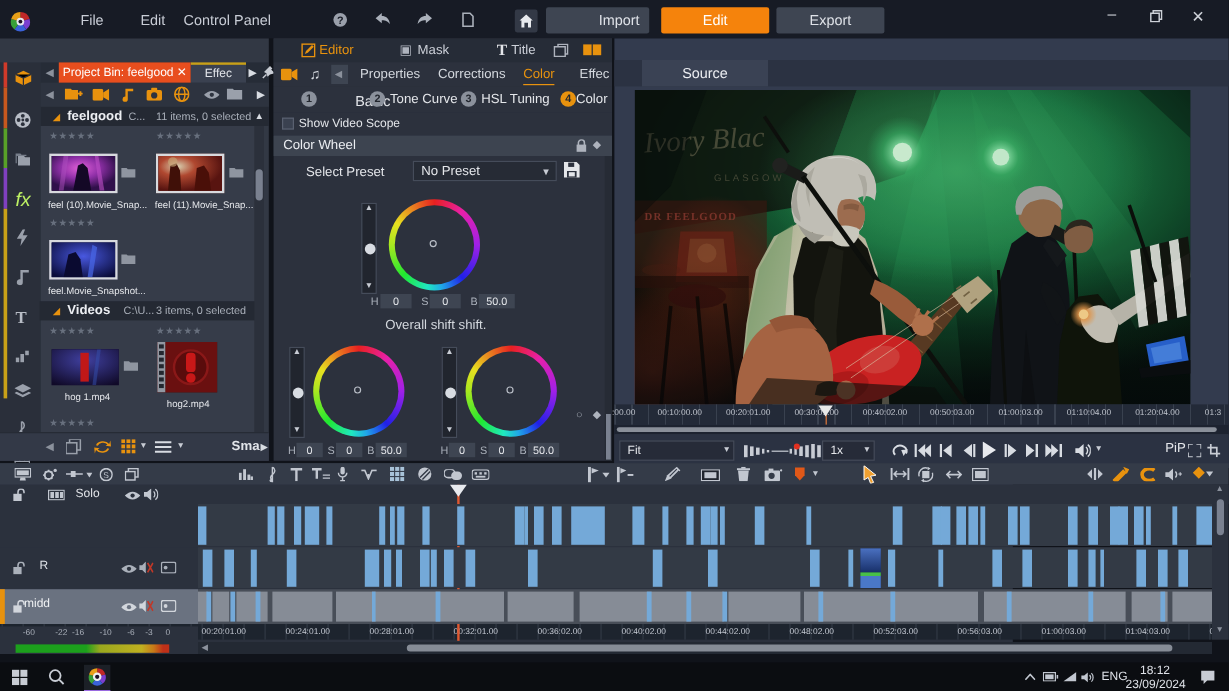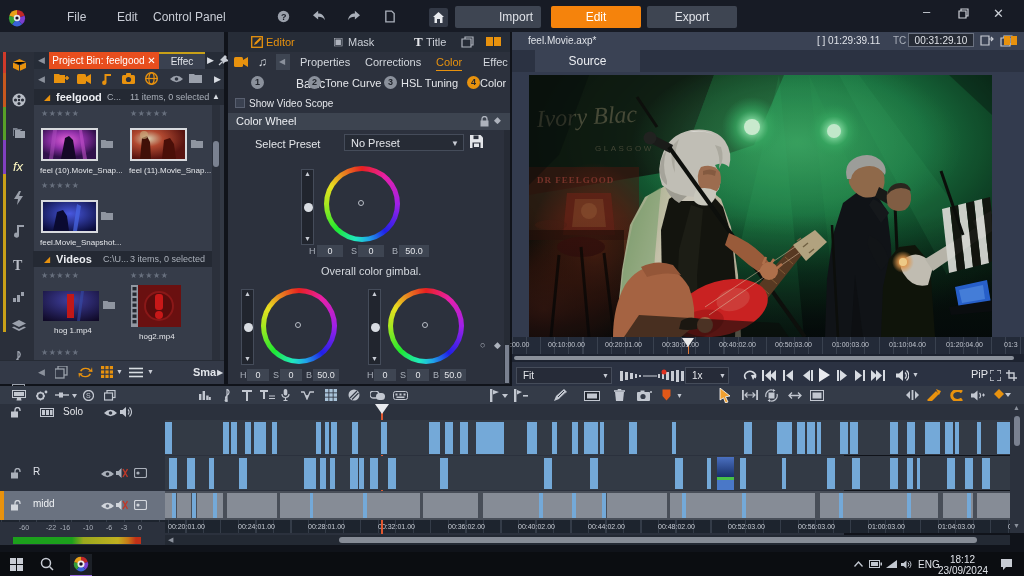--- a/index.html
+++ b/index.html
@@ -74,21 +74,21 @@
           <circle cx="7" cy="3.5" r="1.6" fill="#2a2f3a"></circle>
           <circle cx="7" cy="10.5" r="1.6" fill="#2a2f3a"></circle>
           <circle cx="3.5" cy="7" r="1.6" fill="#2a2f3a"></circle>
           <circle cx="10.5" cy="7" r="1.6" fill="#2a2f3a"></circle>
           <circle cx="7" cy="7" r="1.2" fill="#2a2f3a"></circle>
         </svg>
       <svg class="abs" style="left:12px;top:75px" width="14" height="12" viewBox="0 0 14 12">
           <path d="M3 3 H8 L9 4 H13 V11 H3 Z" fill="#9aa0ab"></path>
           <path d="M1 1 H5 L6 2 H10 V3 H2 V9 H1 Z" fill="#777e8a"></path>
         </svg>
-      <span class="abs" style="left:13px;top:107px;color:#fef9c3;font-size:13px;font-style:italic;">fx</span>
+      <span class="abs" style="left:13px;top:107px;color:#bef264;font-size:16px;font-style:italic;">fx</span>
       <svg class="abs" style="left:14px;top:139px" width="10" height="14" viewBox="0 0 10 14">
           <path d="M5 0 L0 8 H4 L3 14 L9 5 H5 L7 0 Z" fill="#9aa0ab"></path>
         </svg>
       <svg class="abs" style="left:13px;top:172px" width="12" height="14" viewBox="0 0 12 14">
           <path d="M4 1 H11 V3 H6 V11 A2.5 2.5 0 1 1 4 8.7 Z" fill="#9aa0ab"></path>
         </svg>
       <span class="abs" style="left:13px;top:206px;color:#b8bdc6;font-size:14px;font-weight:bold;font-family:'Liberation Serif',serif;">T</span>
       <svg class="abs" style="left:13px;top:240px" width="12" height="10" viewBox="0 0 12 10">
           <rect x="0" y="6" width="3" height="4" fill="#9aa0ab"></rect>
           <rect x="4" y="3" width="3" height="7" fill="#9aa0ab"></rect>
@@ -406,21 +406,21 @@
     </div>
 
     <div class="abs" style="left:81px;top:213px;width:140px;height:12px;">
       <span class="abs" style="left:0;top:1px;color:#aab0ba;font-size:9px;">H</span>
       <div class="abs" style="left:8px;top:0;width:26px;height:12px;background:#3e4552;color:#e4e6ea;font-size:9px;text-align:center;line-height:12px;">0</div>
       <span class="abs" style="left:42px;top:1px;color:#aab0ba;font-size:9px;">S</span>
       <div class="abs" style="left:49px;top:0;width:26px;height:12px;background:#3e4552;color:#e4e6ea;font-size:9px;text-align:center;line-height:12px;">0</div>
       <span class="abs" style="left:83px;top:1px;color:#aab0ba;font-size:9px;">B</span>
       <div class="abs" style="left:90px;top:0;width:30px;height:12px;background:#3e4552;color:#e4e6ea;font-size:9px;text-align:center;line-height:12px;">50.0</div>
     </div>
-    <span class="abs" style="left:93px;top:233px;color:#d4d8de;font-size:11px;">Overall color gimbal.</span>
+    <span class="abs" style="left:93px;top:233px;color:#d4d8de;font-size:11px;">Overall shift shift.</span>
 
     <div class="abs" style="left:13px;top:257px;width:13px;height:76px;background:#21252e;border:1px solid #454c5a;">
       <span class="abs" style="left:2px;top:0px;color:#c8ccd4;font-size:7px;">▲</span>
       <span class="abs" style="left:2px;top:65px;color:#c8ccd4;font-size:7px;">▼</span>
       <div class="abs" style="left:2px;top:33px;width:9px;height:9px;border-radius:5px;background:#d8dce2;"></div>
     </div>
     <div class="abs" style="left:33px;top:256px;width:76px;height:76px;border-radius:38px;background:conic-gradient(#e82020,#e820a8 40deg,#a020e8 90deg,#2020e8 140deg,#20a8e8 170deg,#20e8c0 190deg,#20e830 225deg,#a8e820 270deg,#e8e020 300deg,#e88020 330deg,#e82020);">
       <div class="abs" style="left:5px;top:5px;width:66px;height:66px;border-radius:33px;background:#2c313d;"></div>
       <div class="abs" style="left:34px;top:34px;width:6px;height:6px;border-radius:4px;border:1.5px solid #b8bdc6;"></div>
     </div>
@@ -453,34 +453,20 @@
     <span class="abs" style="left:252px;top:308px;color:#aeb3bd;font-size:9px;">○</span>
     <span class="abs" style="left:266px;top:308px;color:#aeb3bd;font-size:9px;">◆</span>
 
     <div class="abs" style="left:276px;top:98px;width:6px;height:254px;background:#262b35;">
       <div class="abs" style="left:1px;top:215px;width:4px;height:38px;background:#7a8190;"></div>
     </div>
   </div>
 
   <div class="abs" id="preview" style="left:512px;top:32px;width:512px;height:358px;background:#333b4e;">
 
-    <div class="abs" style="left:0;top:0;width:512px;height:18px;background:#3a4254;">
-      <span class="abs" style="left:16px;top:3px;color:#dfe2e8;font-size:10px;">feel.Movie.axp*</span>
-      <span class="abs" style="left:305px;top:3px;color:#dfe2e8;font-size:10px;">[ ] 01:29:39.11</span>
-      <span class="abs" style="left:381px;top:3px;color:#aab0ba;font-size:10px;">TC</span>
-      <div class="abs" style="left:396px;top:1px;width:66px;height:14px;background:#262b35;border:1px solid #6a7180;color:#dfe2e8;font-size:10px;text-align:center;line-height:14px;">00:31:29.10</div>
-      <svg class="abs" style="left:468px;top:3px" width="14" height="11" viewBox="0 0 14 11">
-          <path d="M1 1 h8 v9 h-8 Z M9 4 h4 M11 2 l2 2 -2 2" fill="none" stroke="#c8ccd4" stroke-width="1.2"></path>
-        </svg>
-      <svg class="abs" style="left:488px;top:3px" width="13" height="12" viewBox="0 0 13 12">
-          <path d="M4 3 V1 H12 V9 H10 M1 3 H10 V11 H1 Z" fill="none" stroke="#c8ccd4" stroke-width="1.2"></path>
-        </svg>
-      <div class="abs" style="left:492px;top:4px;width:6px;height:9px;background:#e8920e;"></div>
-        <div class="abs" style="left:499px;top:4px;width:6px;height:9px;background:#e8920e;"></div>
-    </div>
 
     <div class="abs" style="left:0;top:18px;width:512px;height:22px;background:#2b3242;">
       <div class="abs" style="left:23px;top:0;width:105px;height:22px;background:#3a4254;color:#eceef2;font-size:12px;text-align:center;line-height:22px;">Source</div>
     </div>
 
     <svg class="abs" style="left:17px;top:43px" width="463" height="262" viewBox="0 0 463 262" preserveAspectRatio="none">
       <defs>
         <radialGradient id="glow1" cx="0.58" cy="0.25" r="0.72">
           <stop offset="0" stop-color="#2f9a54"></stop>
             <stop offset="0.38" stop-color="#1a7440"></stop>
@@ -1068,21 +1054,21 @@
           <div class="abs" style="left:0;top:0;width:17px;height:20px;background:linear-gradient(180deg,#4a70c0,#18306a);"></div>
           <div class="abs" style="left:0;top:20px;width:17px;height:3px;background:#48c048;"></div>
           <div class="abs" style="left:0;top:23px;width:17px;height:10px;background:#4a78c8;"></div>
         </div>
       </div>
       <div class="abs" style="left: 0px; top: 105px; width: 165px; height: 29px; background: rgb(106, 114, 128);">
         <svg class="abs" style="left:11px;top:9px" width="10" height="11" viewBox="0 0 10 11">
           <rect x="0" y="4.5" width="7" height="6" fill="#d2d6dc"></rect>
           <path d="M4 5 V3 A2.5 2.5 0 0 1 9 3 V4" fill="none" stroke="#d2d6dc" stroke-width="1.3"></path>
         </svg>
-        <span class="abs" style="left:33px;top:7px;color:#f0f2f4;font-size:10px;">midd</span>
+        <span class="abs" style="left:20px;top:7px;color:#f0f2f4;font-size:10px;">midd</span>
         <svg class="abs" style="left:101px;top:11px" width="13" height="8" viewBox="0 0 13 8">
           <path d="M0 4 Q6.5 -2.5 13 4 Q6.5 10.5 0 4 Z" fill="#d2d6dc"></path>
           <circle cx="6.5" cy="4" r="1.8" fill="#6a7280"></circle>
         </svg>
         <svg class="abs" style="left:116px;top:9px" width="12" height="10" viewBox="0 0 12 10">
           <path d="M0 3 H2.5 L5.5 0 V10 L2.5 7 H0 Z" fill="#d2d6dc"></path>
           <path d="M7 1 L11.5 9 M11.5 1 L7 9" stroke="#c03828" stroke-width="1.4"></path>
         </svg>
         <svg class="abs" style="left:134px;top:9px" width="13" height="10" viewBox="0 0 13 10">
           <rect x="0.5" y="0.5" width="12" height="9" rx="1.5" fill="none" stroke="#d2d6dc" stroke-width="1.2"></rect>

